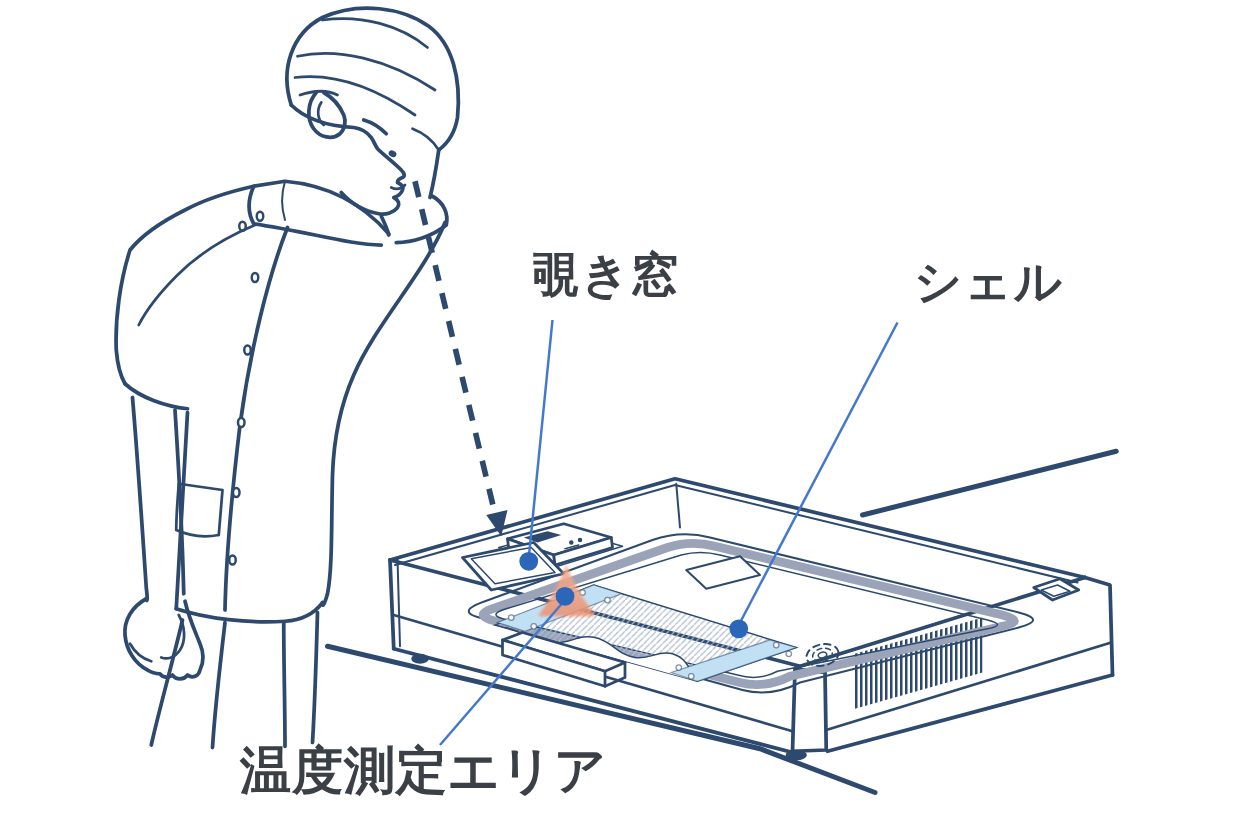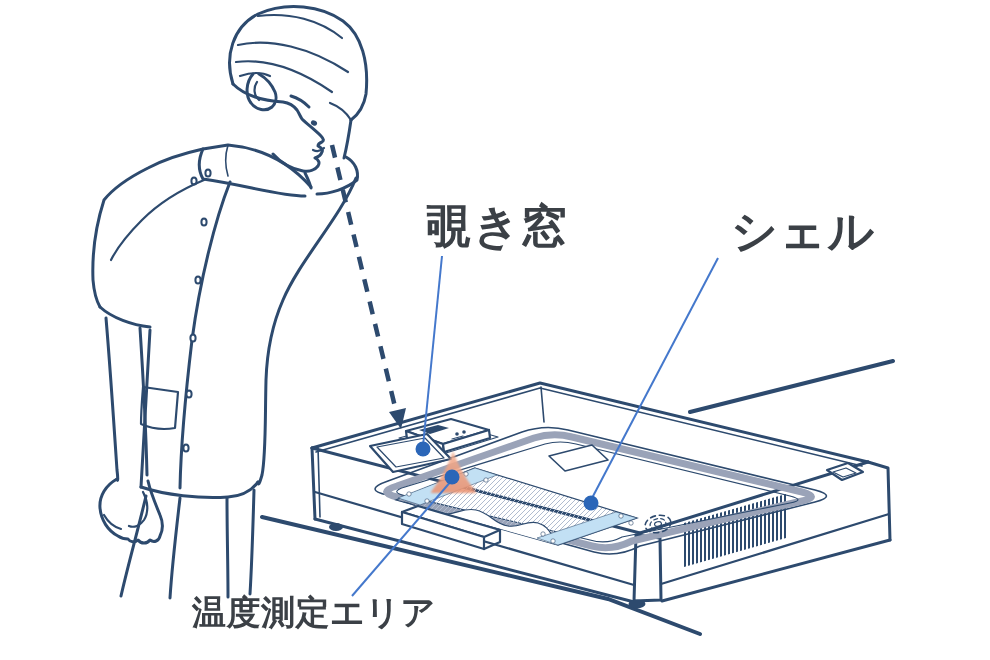--- a/index.html
+++ b/index.html
@@ -4,22 +4,22 @@
 <style>
   :root{
     --background:#ffffff; --line:#2d4a6e; --text:#3b4046; --leader:#4478cc;
     --dot:#2b66b8; --frame_gray:#9aa3b8; --light_blue:#c2e0f4; --hatch:#b0bccf;
   }
   html,body{margin:0;padding:0;background:#fff;}
   .stage{position:relative;width:990px;height:660px;background:var(--background);
     overflow:hidden;font-family:"Liberation Sans","DejaVu Sans",sans-serif;}
   .stage svg{position:absolute;left:0;top:0;}
   .label{position:absolute;font-weight:700;color:var(--text);line-height:1.05;white-space:nowrap;}
-  .label-top{font-size:46px;letter-spacing:1px;}
-  .label-bottom{font-size:34px;letter-spacing:0.5px;}
+  .label-top{font-size:38px;letter-spacing:1px;}
+  .label-bottom{font-size:41px;letter-spacing:0.5px;}
   
   .ln,.ln2,.ln15,.lnt{fill:none;stroke:var(--line);stroke-linecap:round;stroke-linejoin:round;}
   .ln{stroke-width:3;}
   .ln2{stroke-width:2.2;}
   .ln15{stroke-width:1.6;}
   .lnt{stroke-width:1.2;}
   .wfill{fill:#ffffff;}
   .navyfill{fill:var(--line);stroke:none;}
   .tbl{fill:none;stroke:var(--line);stroke-width:4;stroke-linecap:round;}
   .leader{fill:none;stroke:var(--leader);stroke-width:2;}

